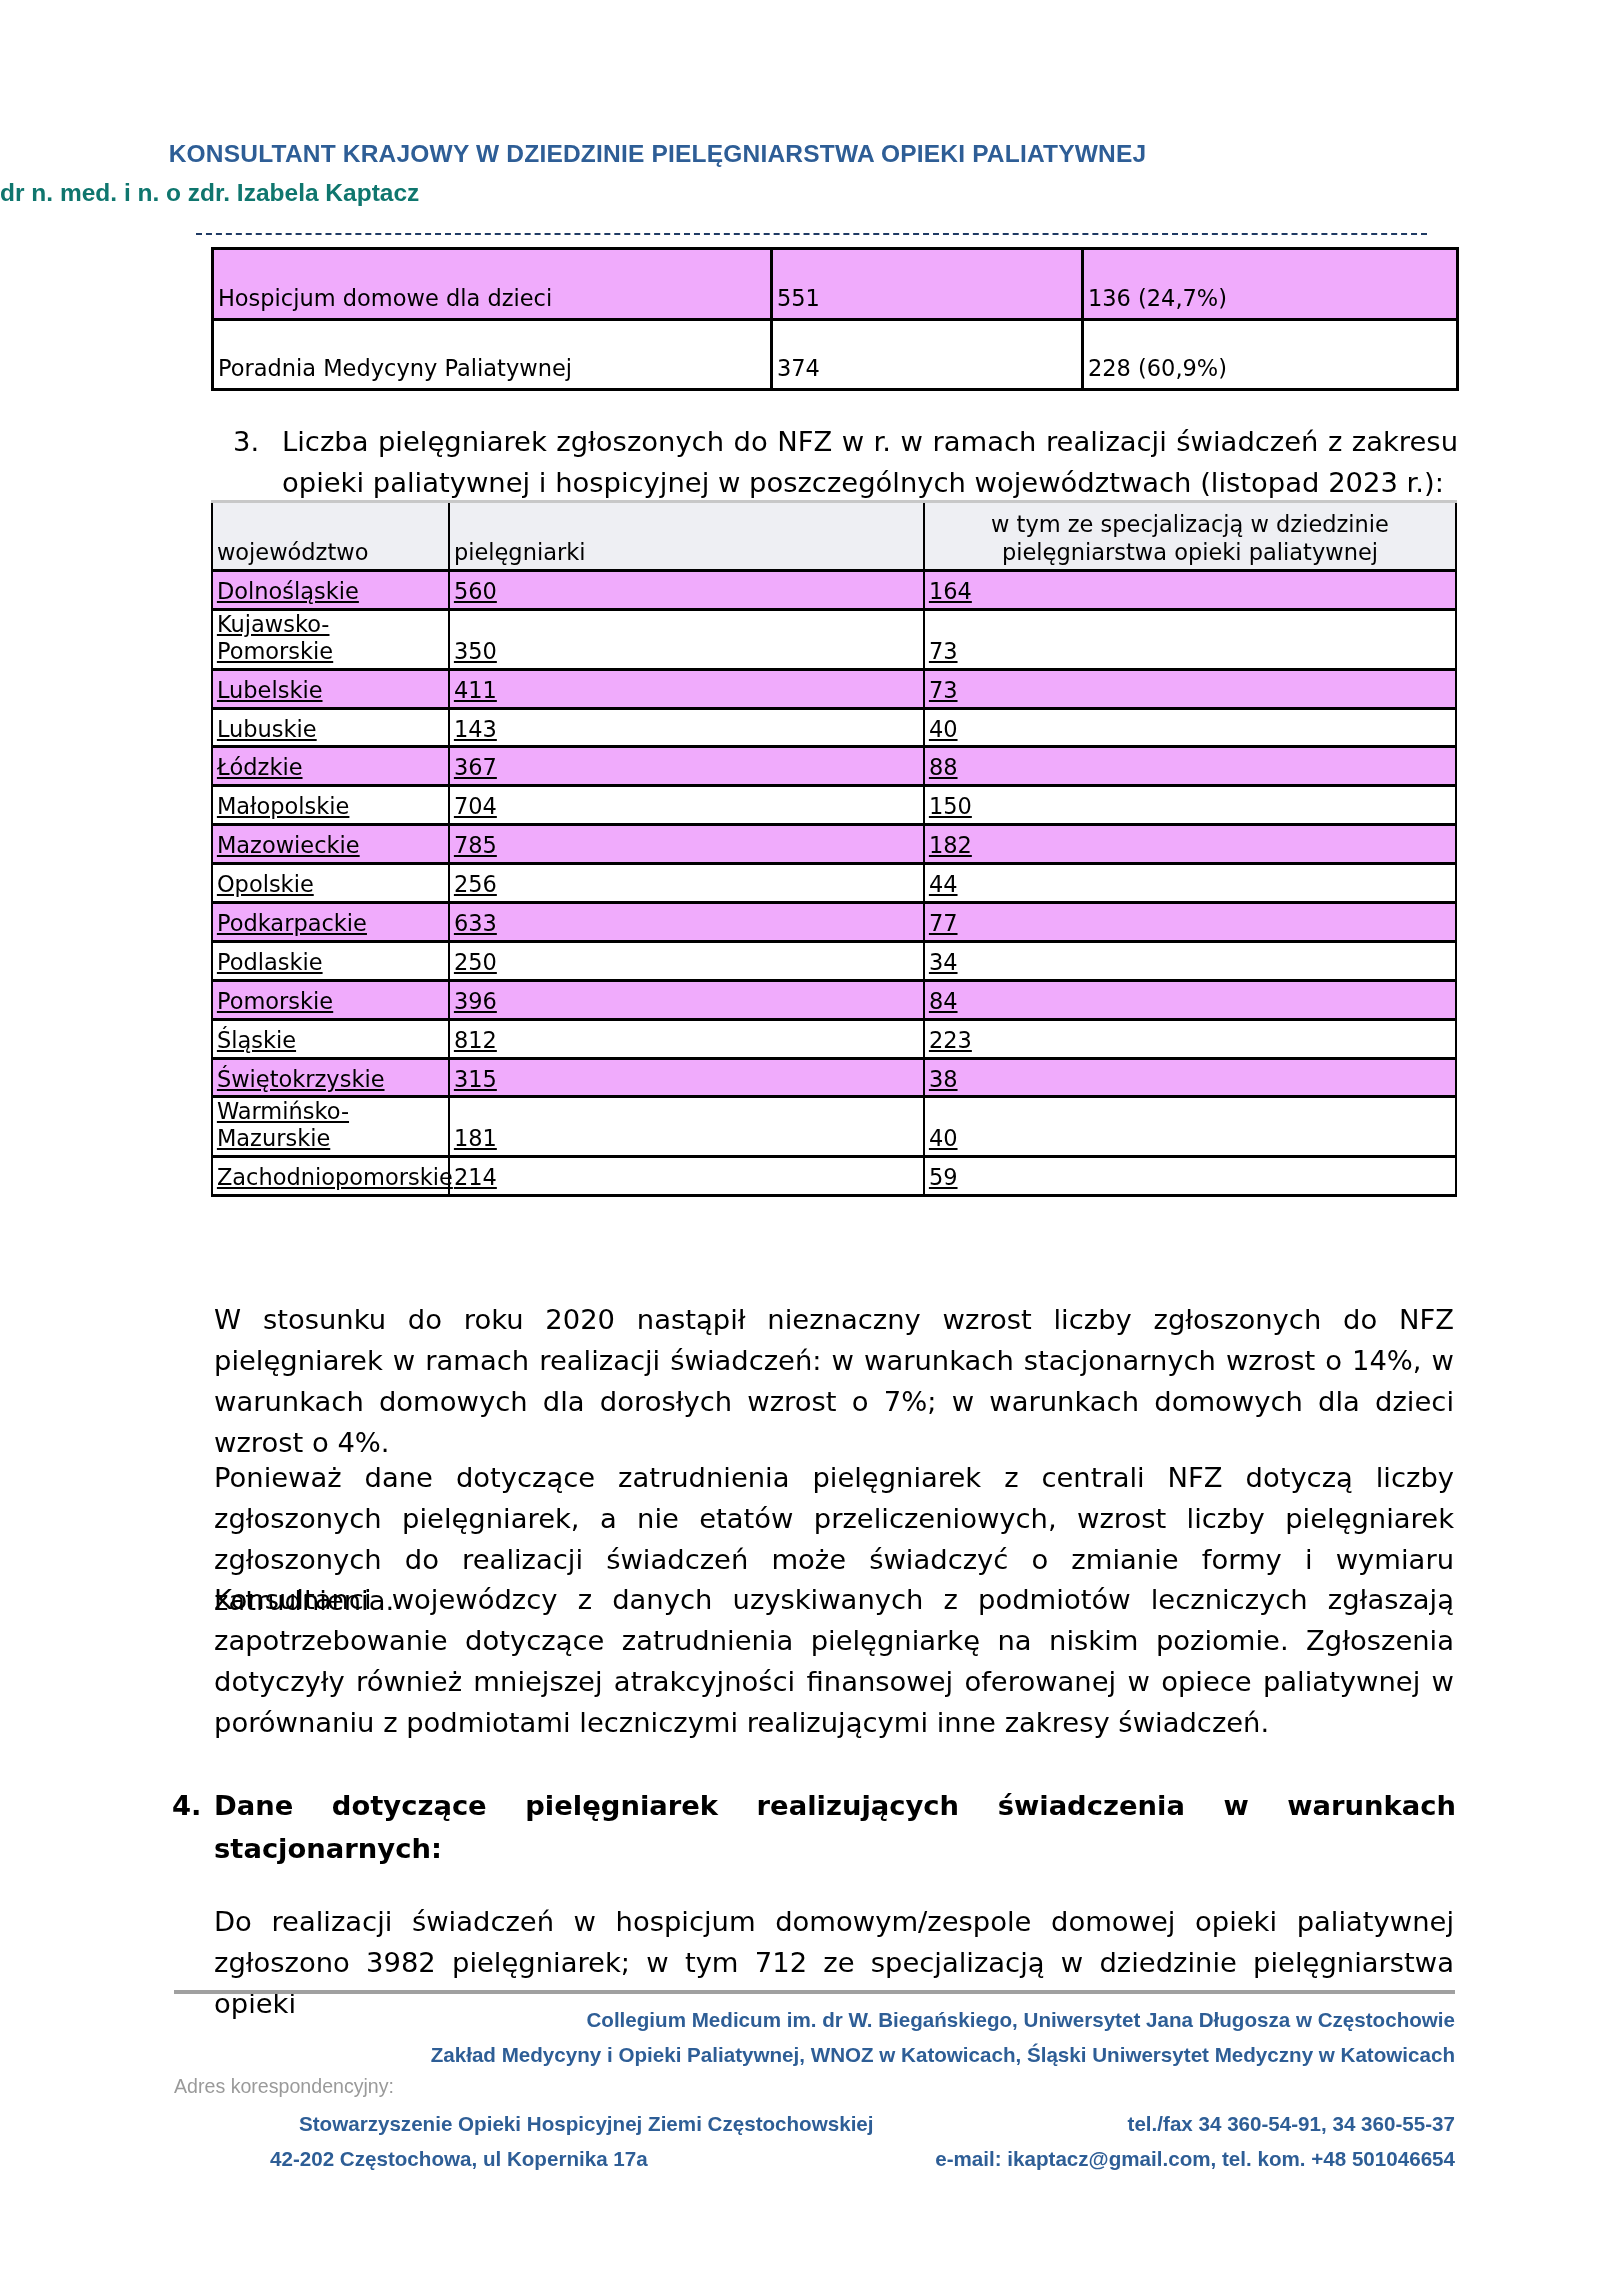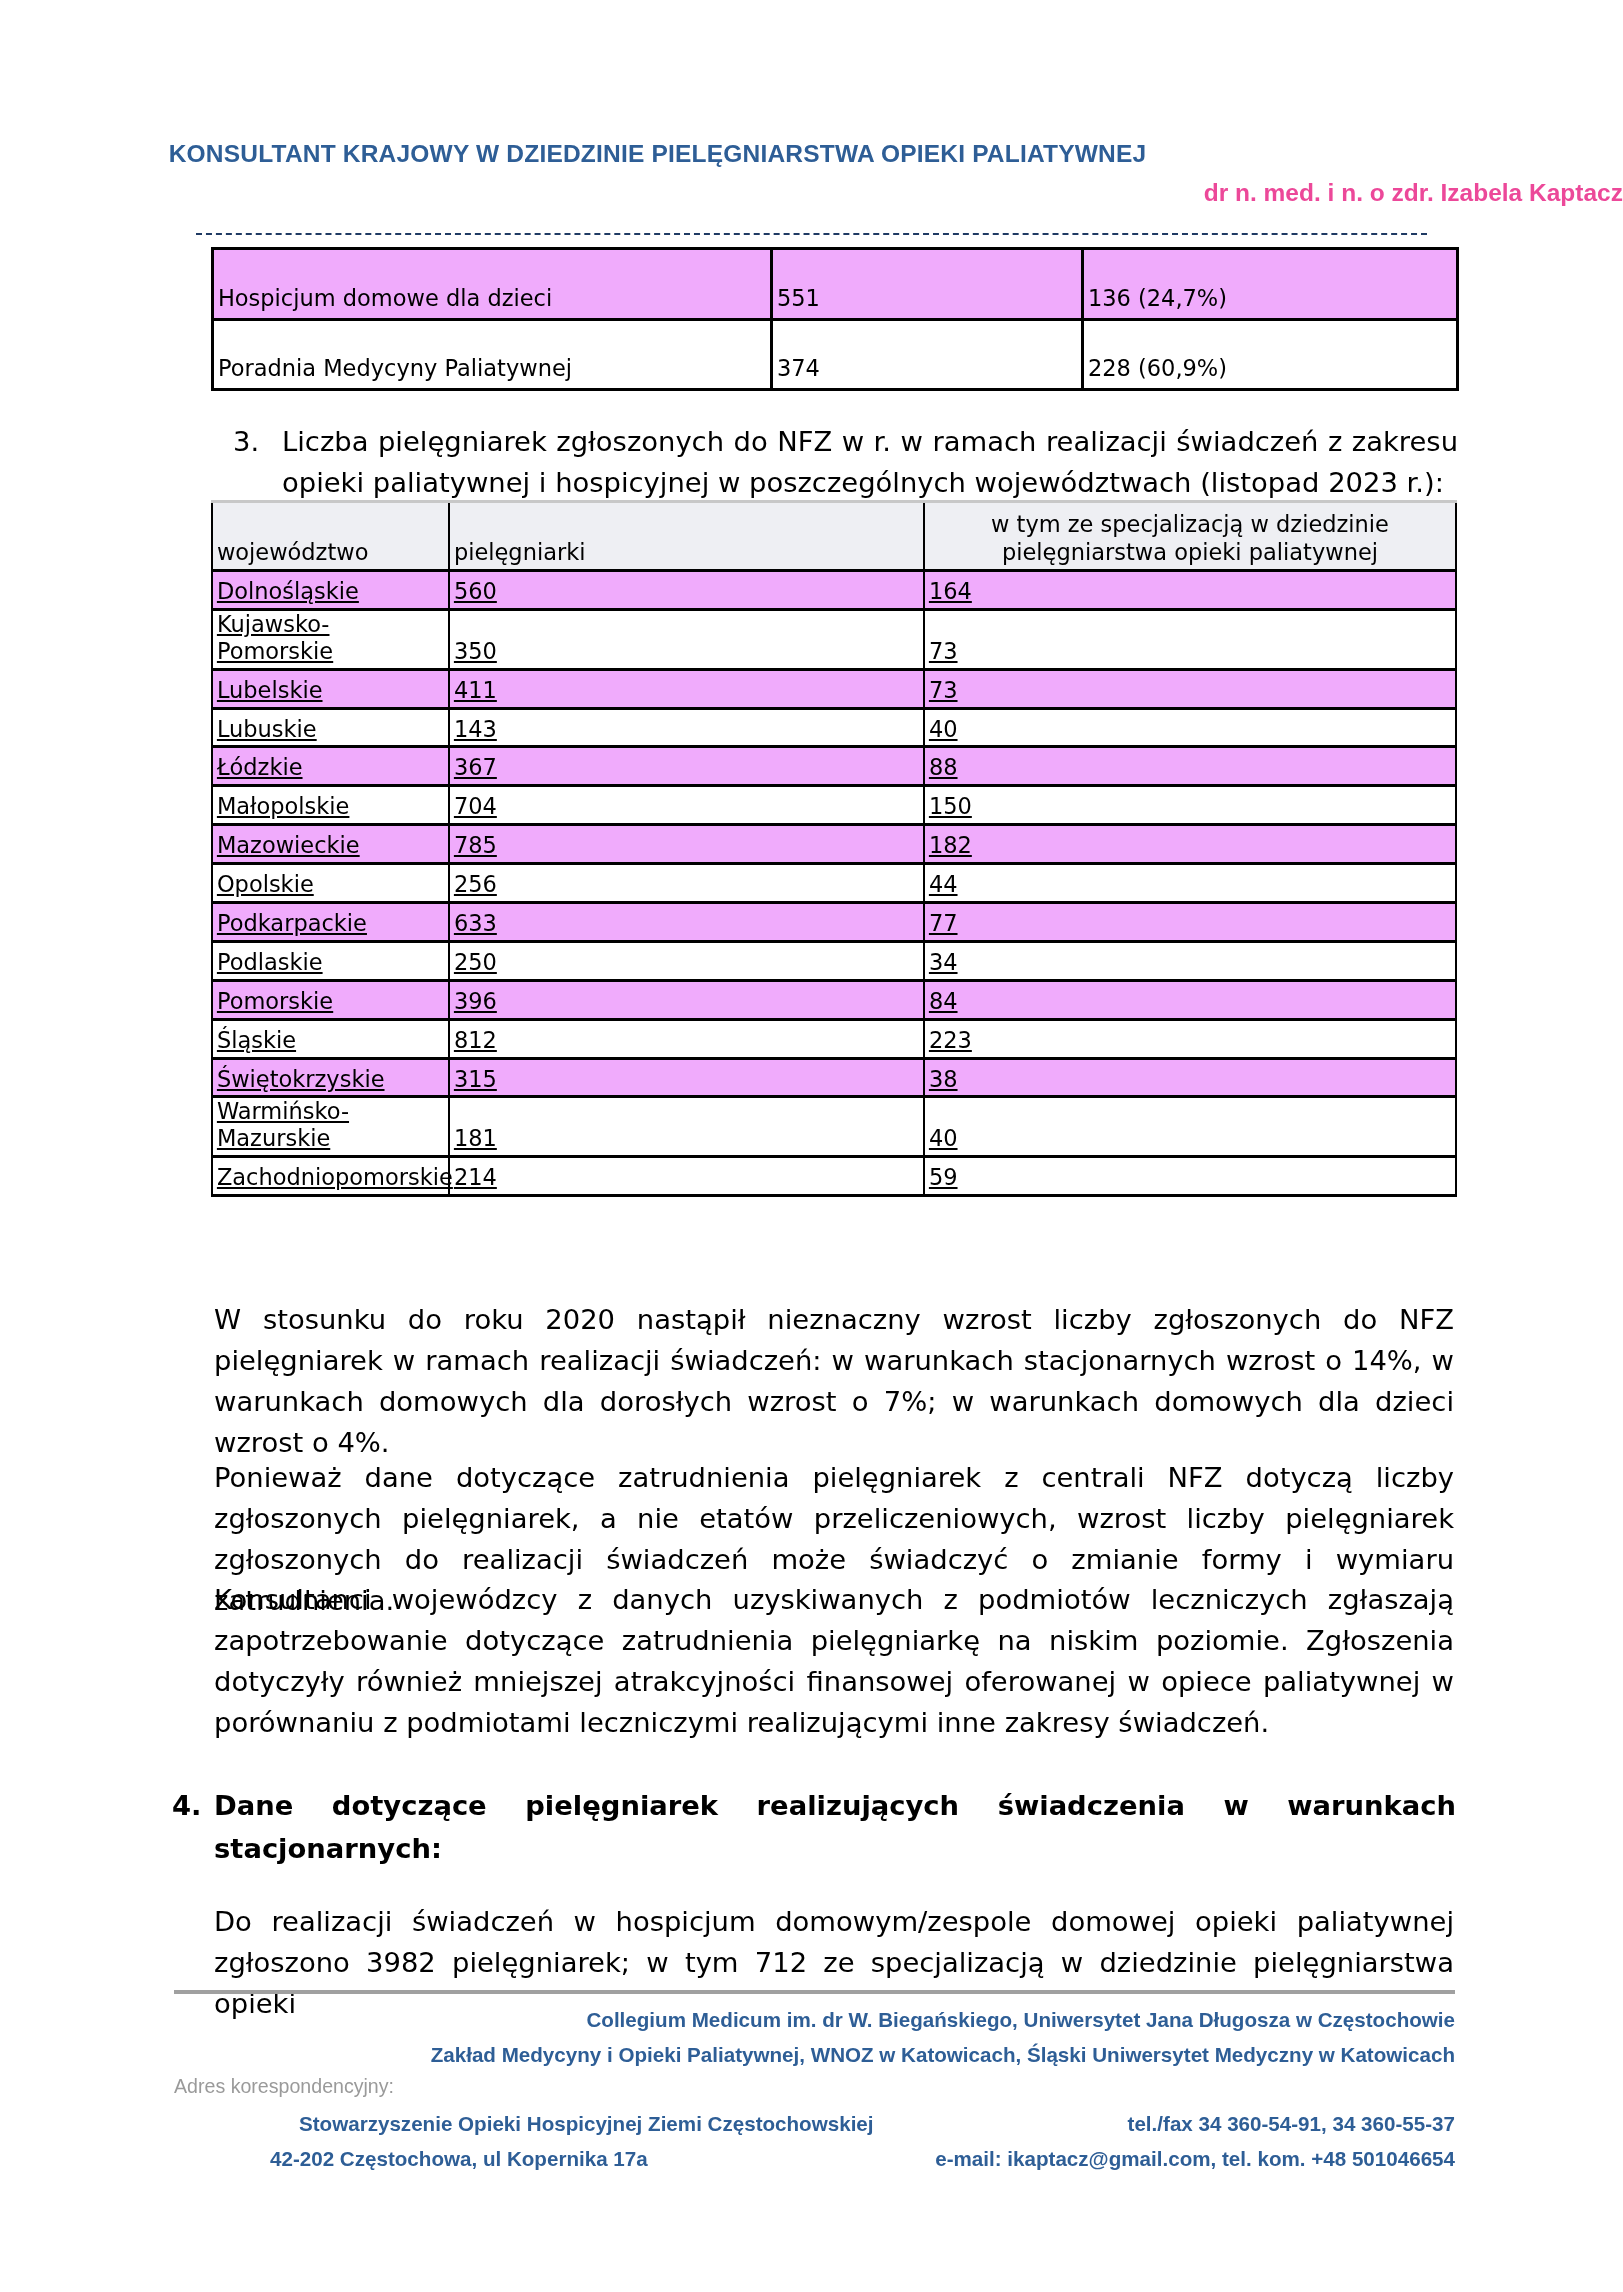--- a/index.html
+++ b/index.html
@@ -3,23 +3,23 @@
   <meta charset="utf-8">
   <style>
     html, body { margin: 0; padding: 0; background: #ffffff; }
     body { width: 1623px; height: 2293px; position: relative; overflow: hidden;
            font-family: "DejaVu Sans", sans-serif; color: #000; }
     .abs { position: absolute; }
 
     .hdr-title { left: 0; width: 1315px; top: 140px; text-align: center;
                  font-family: "Liberation Sans", sans-serif; font-weight: bold;
                  font-size: 24.5px; color: #2e5e96; letter-spacing: 0.2px; }
-    .hdr-sub { left: 0; width: 1623px; top: 179px; text-align: right;
+    .hdr-sub { left: 0; width: 1623px; top: 179px; text-align: left;
                font-family: "Liberation Sans", sans-serif; font-weight: bold;
-               font-size: 24.5px; color: #ec4899; }
+               font-size: 24.5px; color: #0f766e; }
     .hdr-dash { left: 196px; width: 1231px; top: 233px; height: 0;
                 border-top: 2.9px dashed #1f3a63; }
 
     table.grid { position: absolute; border-collapse: collapse; table-layout: fixed; }
     table.grid td { border: 3.9px solid #000; padding: 0 3.9px; font-size: 22.5px;
                     vertical-align: bottom; line-height: 1.2; }
     table.grid td.num { text-align: left; }
     .shade { background: #f0abfc; }
 
     #t1 { left: 211px; top: 247px; width: 1245px; }

